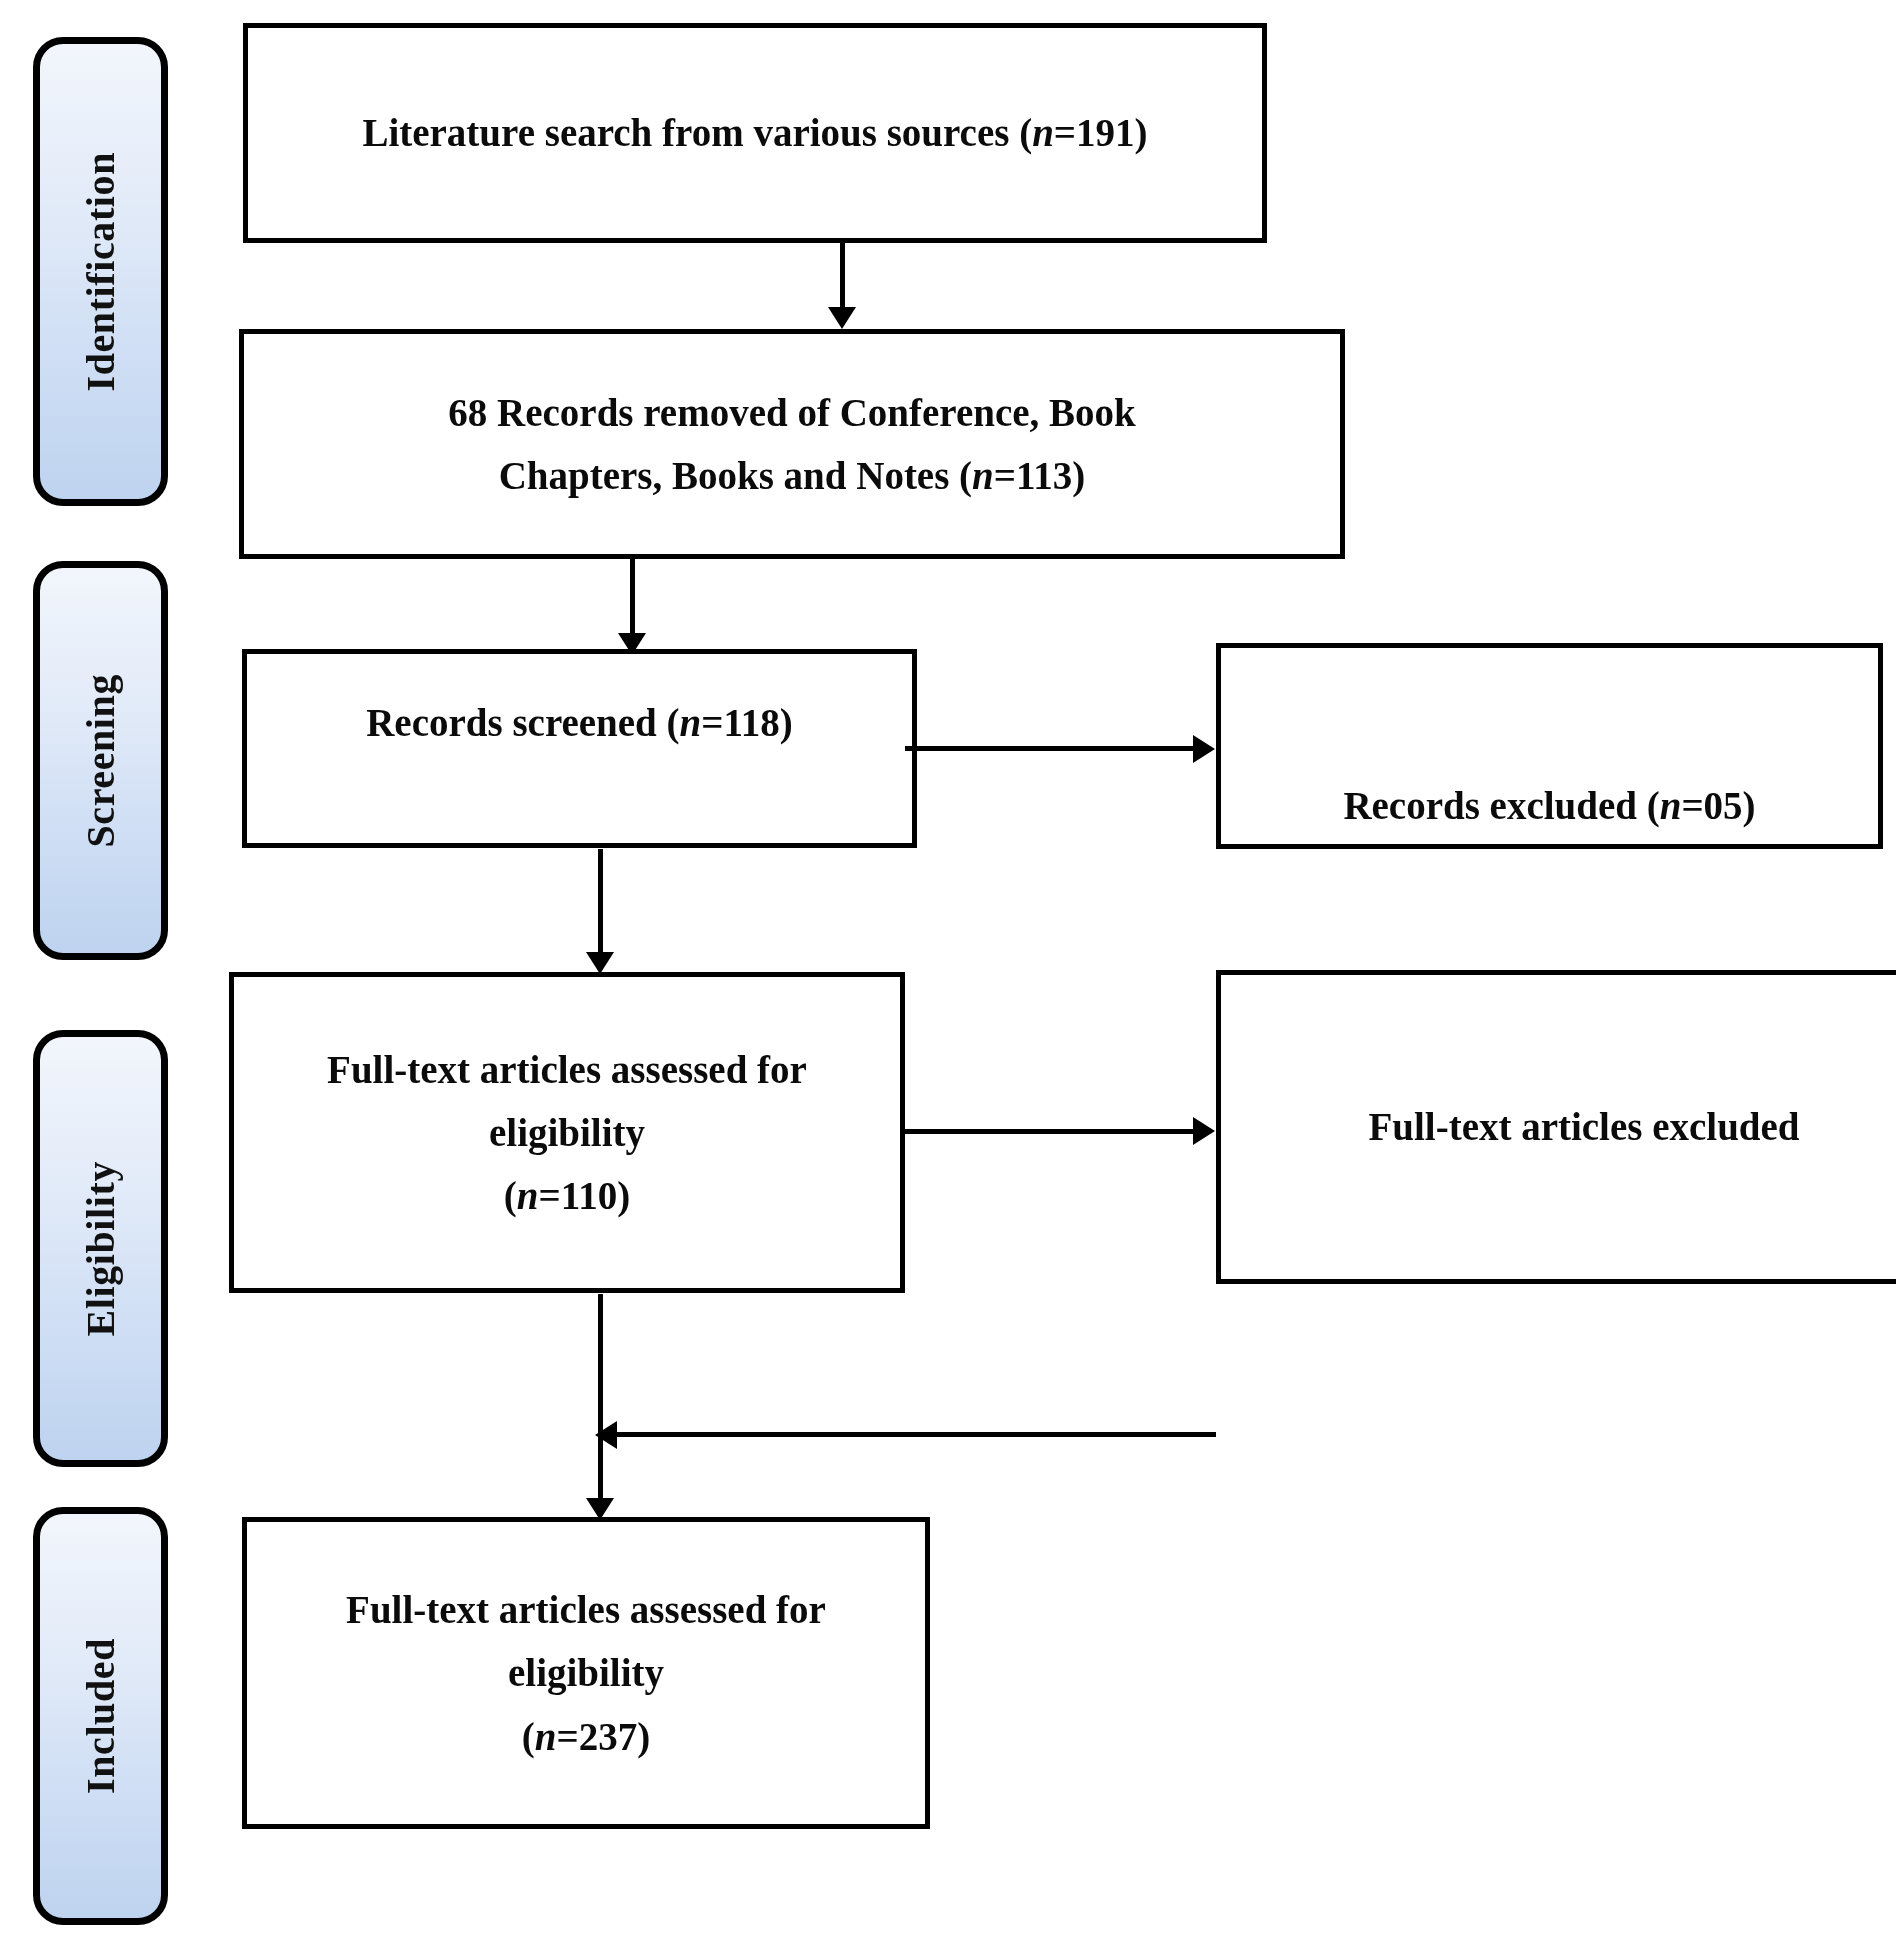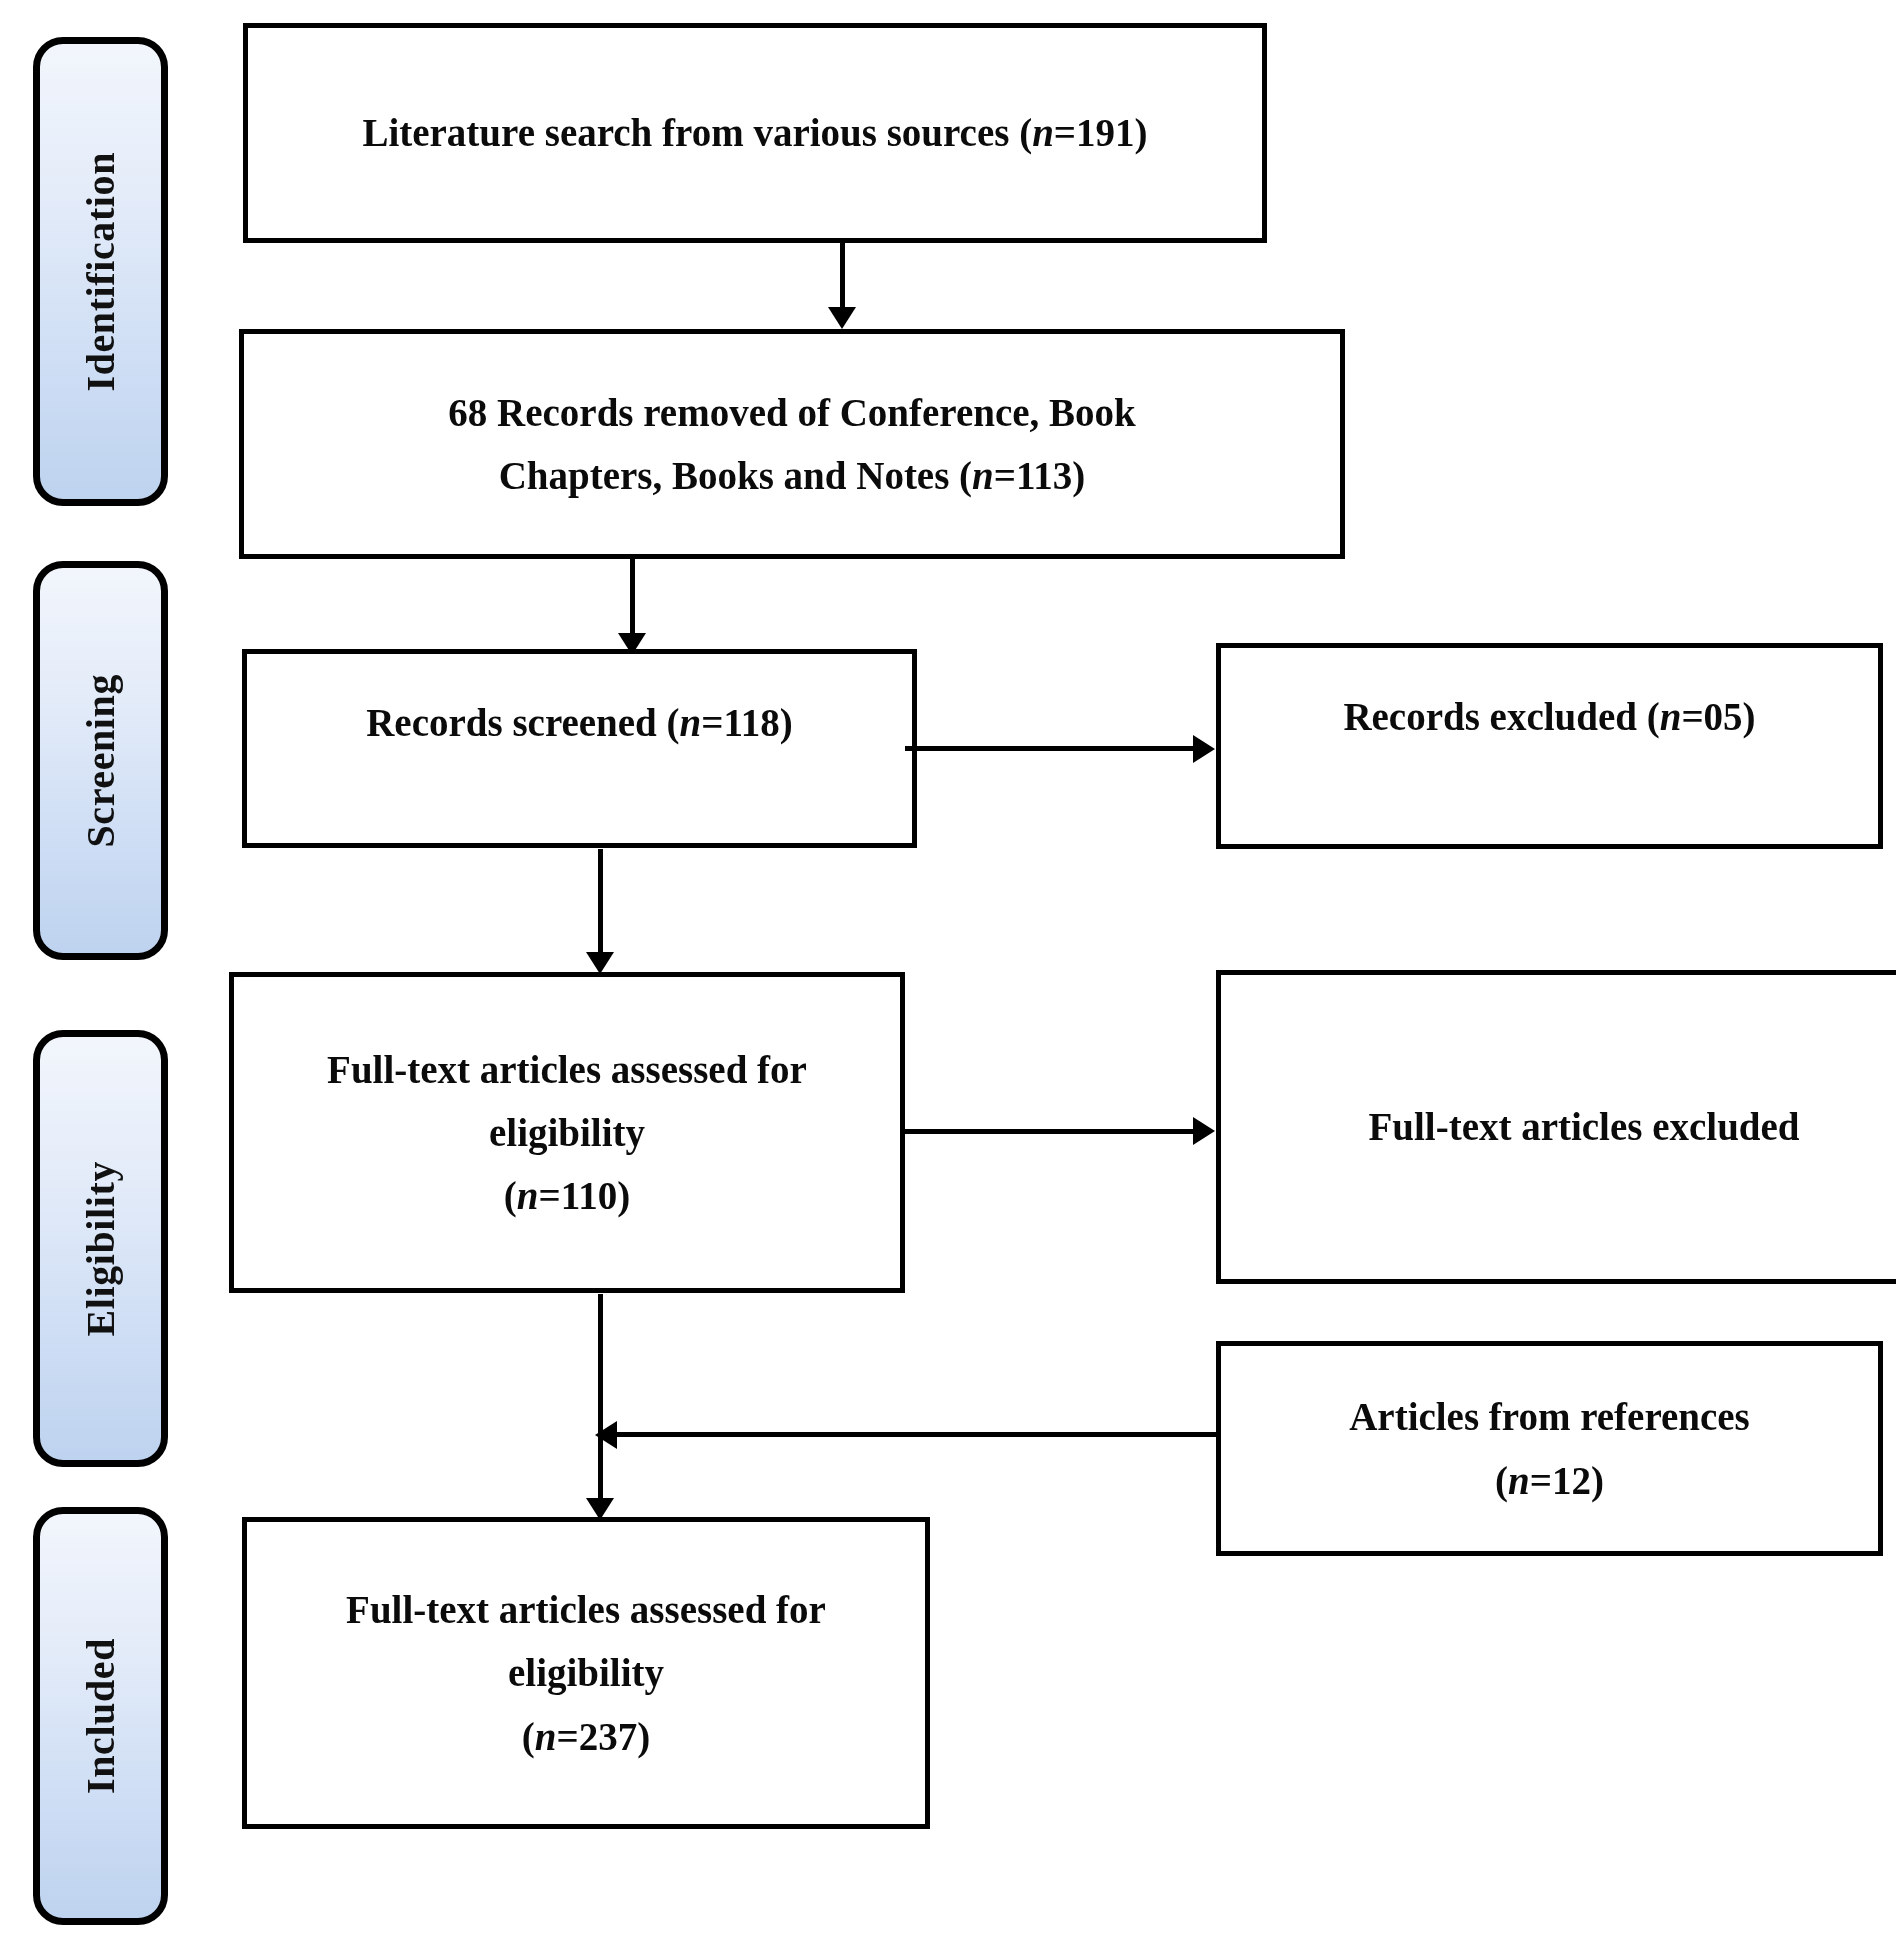--- a/index.html
+++ b/index.html
@@ -136,44 +136,40 @@
   <div class="vline" style="left:630px; top:559px; width:5.1px; height:81px;"></div>
   <div class="arrow-down" style="left:618px; top:633px;"></div>
 
   <div class="flow-box" style="left:230px; top:649px; width:675px; height:199px; justify-content:flex-start; padding-top:37px;margin-left:12px;">
     <div class="line"><span>Records screened (</span><em>n</em><span>=118)</span></div>
   </div>
 
   <div class="hline" style="left:905px; top:746px; width:296px; height:5.1px;"></div>
   <div class="arrow-right" style="left:1193px; top:735px;"></div>
 
-  <div class="flow-box" style="left:1216px; top:643px; width:667px; height:206px; justify-content:flex-start; padding-top:37px;">
+  <div class="flow-box" style="left:1216px; top:643px; width:667px; height:206px; justify-content:flex-end; padding-top:37px;">
     <div class="line"><span>Records excluded (</span><em>n</em><span>=05)</span></div>
   </div>
 
   <div class="vline" style="left:598px; top:849px; width:5.1px; height:116px;"></div>
   <div class="arrow-down" style="left:586px; top:952px;"></div>
 
   <div class="flow-box" style="left:229px; top:972px; width:676px; height:321px;">
     <div class="line">Full-text articles assessed for</div>
     <div class="line">eligibility</div>
     <div class="line"><span>(</span><em>n</em><span>=110)</span></div>
   </div>
 
   <div class="hline" style="left:905px; top:1129px; width:296px; height:5.1px;"></div>
   <div class="arrow-right" style="left:1193px; top:1117px;"></div>
 
   <div class="flow-box" style="left:1216px; top:970px; width:736px; height:314px;">
     <div class="line">Full-text articles excluded</div>
   </div>
 
-  <div class="flow-box" style="left:1216px; top:1341px; width:667px; height:215px;">
-    <div class="line">Articles from references</div>
-    <div class="line"><span>(</span><em>n</em><span>=12)</span></div>
-  </div>
 
   <div class="hline" style="left:617px; top:1432px; width:599px; height:5.1px;"></div>
   <div class="arrow-left" style="left:595px; top:1421px;"></div>
 
   <div class="vline" style="left:598px; top:1294px; width:5.1px; height:219px;"></div>
   <div class="arrow-down" style="left:586px; top:1498px;"></div>
 
   <div class="flow-box" style="left:242px; top:1517px; width:688px; height:312px;">
     <div class="line">Full-text articles assessed for</div>
     <div class="line">eligibility</div>

